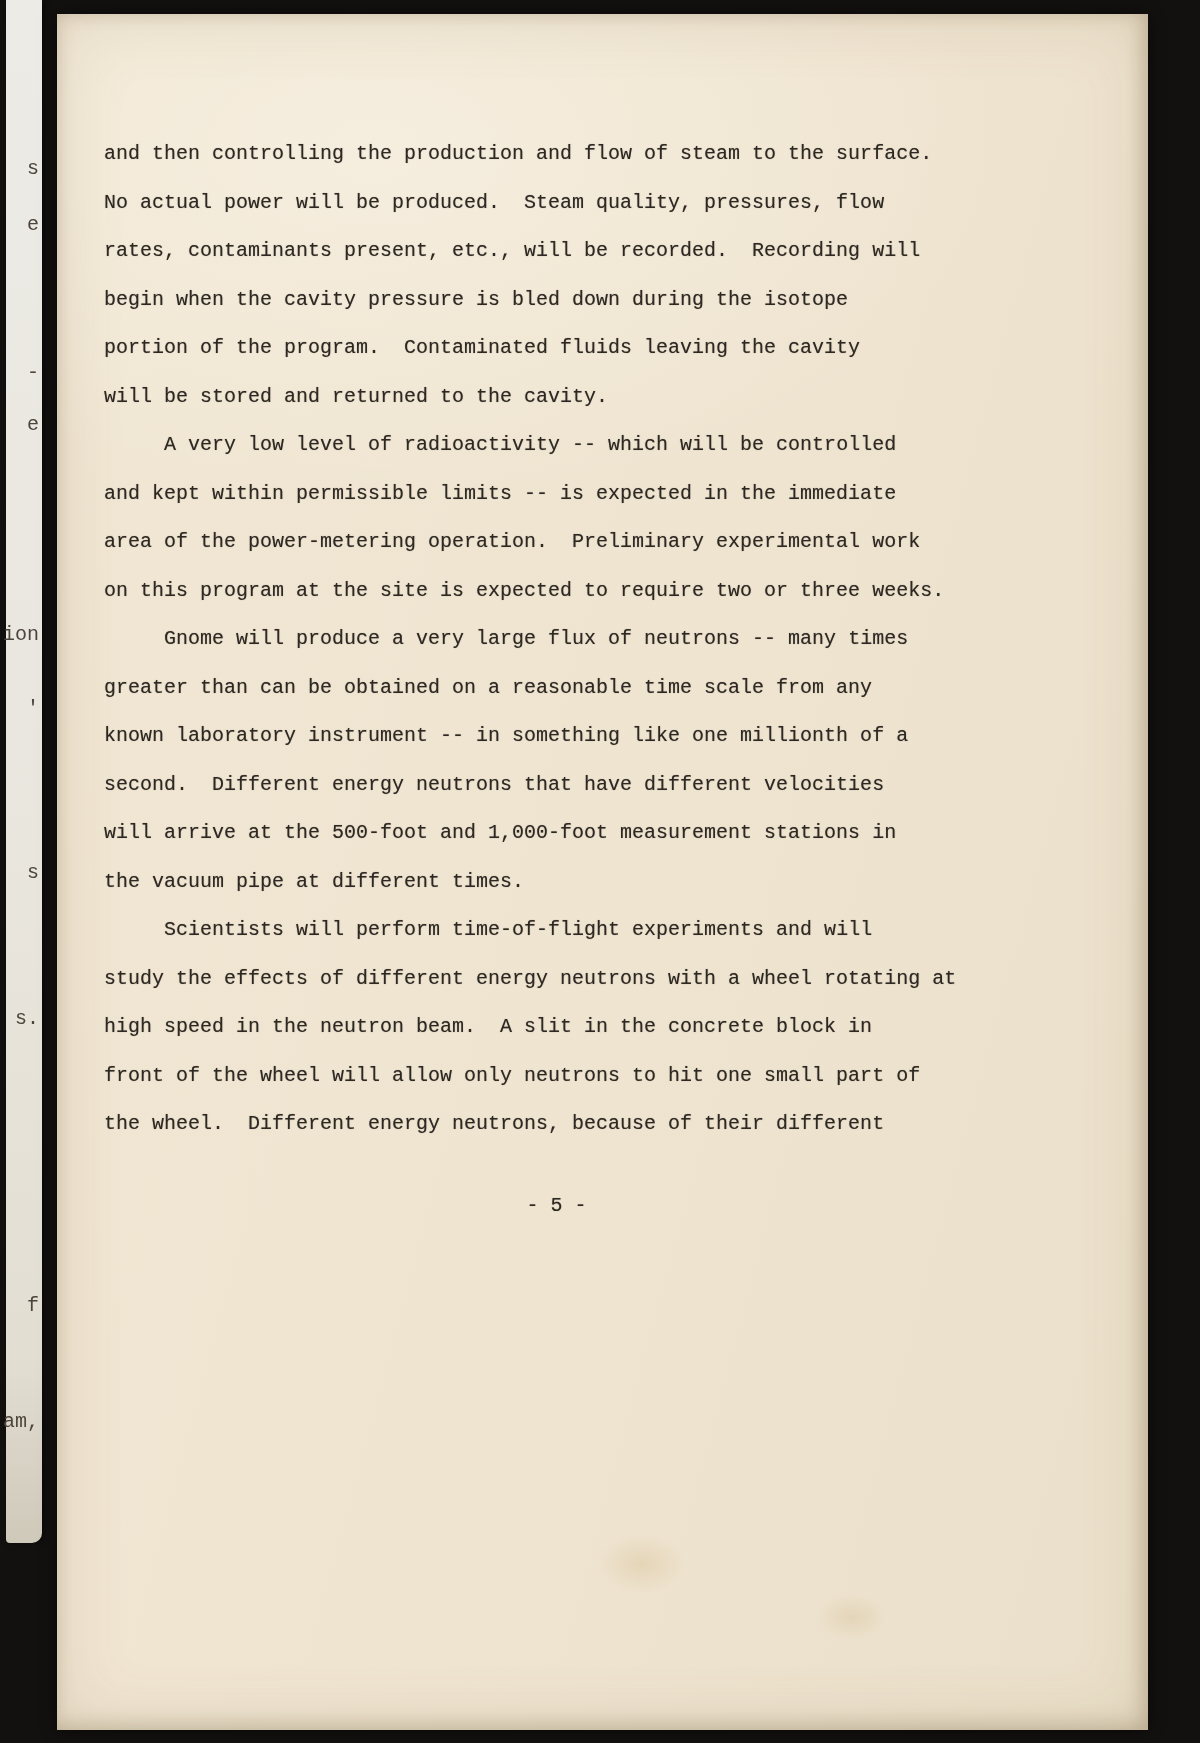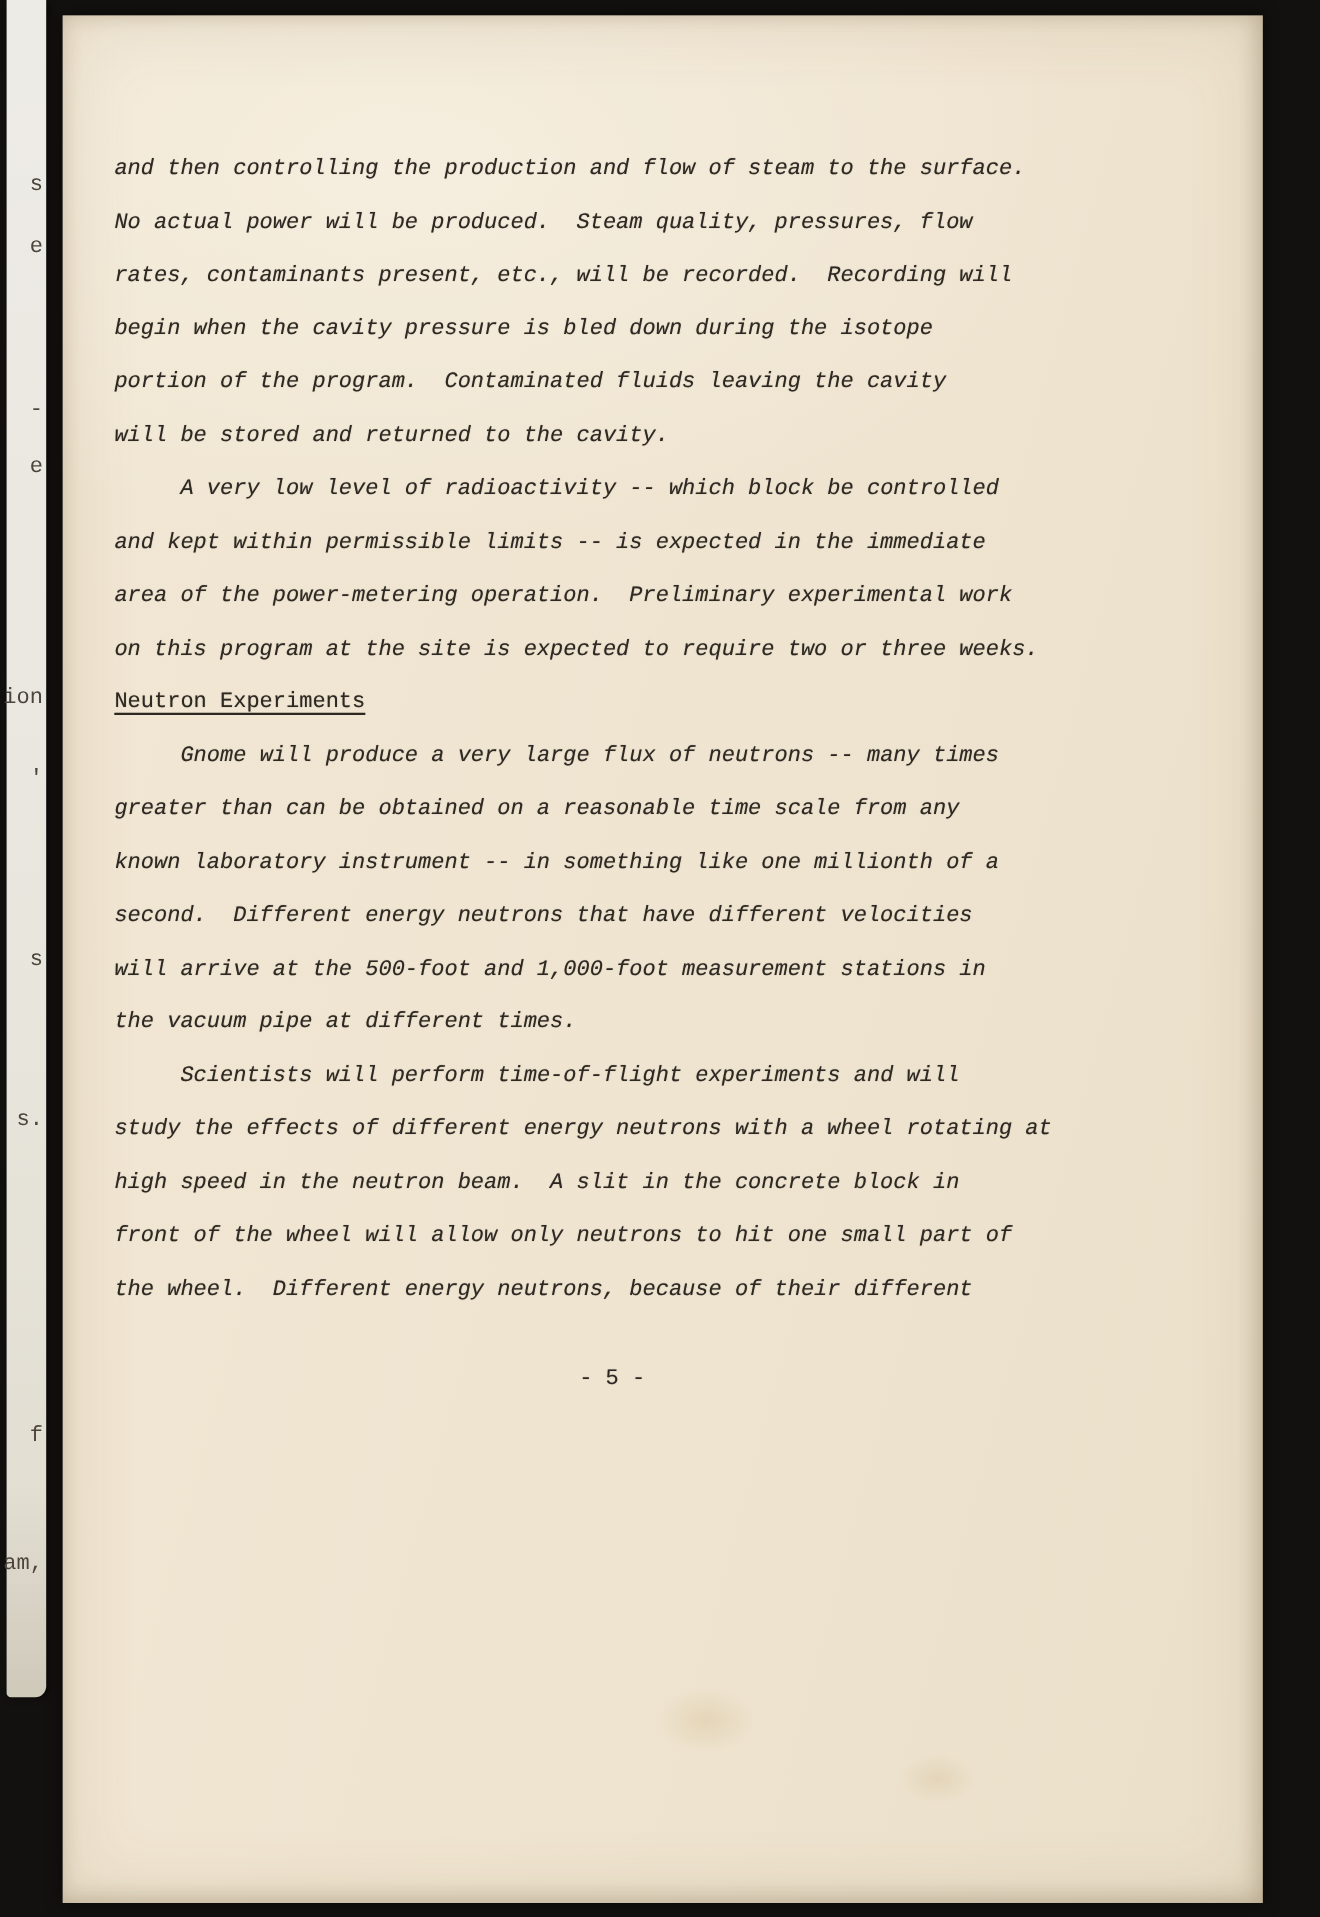--- a/index.html
+++ b/index.html
@@ -79,21 +79,20 @@
     top: 116px;
     width: 905px;
     font-size: 20px;
     line-height: 48.5px;
     color: #2d2822;
     text-shadow: 0 0 1px rgba(45, 40, 34, 0.45);
   }
   .para {
     margin: 0;
     white-space: pre-wrap;
-    font-style: italic;
   }
   .heading {
     margin: 0;
     white-space: pre-wrap;
     text-decoration: underline;
     text-underline-offset: 5px;
   }
   .page-number {
     margin-top: 33px;
     text-align: center;
@@ -118,25 +117,24 @@
   </div>
 
   <div class="page">
     <div class="text-block">
       <div class="para">and then controlling the production and flow of steam to the surface.
 No actual power will be produced.  Steam quality, pressures, flow
 rates, contaminants present, etc., will be recorded.  Recording will
 begin when the cavity pressure is bled down during the isotope
 portion of the program.  Contaminated fluids leaving the cavity
 will be stored and returned to the cavity.</div>
-      <div class="para">     A very low level of radioactivity -- which block be controlled
+      <div class="para">     A very low level of radioactivity -- which will be controlled
 and kept within permissible limits -- is expected in the immediate
 area of the power-metering operation.  Preliminary experimental work
 on this program at the site is expected to require two or three weeks.</div>
-      <div class="heading">Neutron Experiments</div>
       <div class="para">     Gnome will produce a very large flux of neutrons -- many times
 greater than can be obtained on a reasonable time scale from any
 known laboratory instrument -- in something like one millionth of a
 second.  Different energy neutrons that have different velocities
 will arrive at the 500-foot and 1,000-foot measurement stations in
 the vacuum pipe at different times.</div>
       <div class="para">     Scientists will perform time-of-flight experiments and will
 study the effects of different energy neutrons with a wheel rotating at
 high speed in the neutron beam.  A slit in the concrete block in
 front of the wheel will allow only neutrons to hit one small part of

